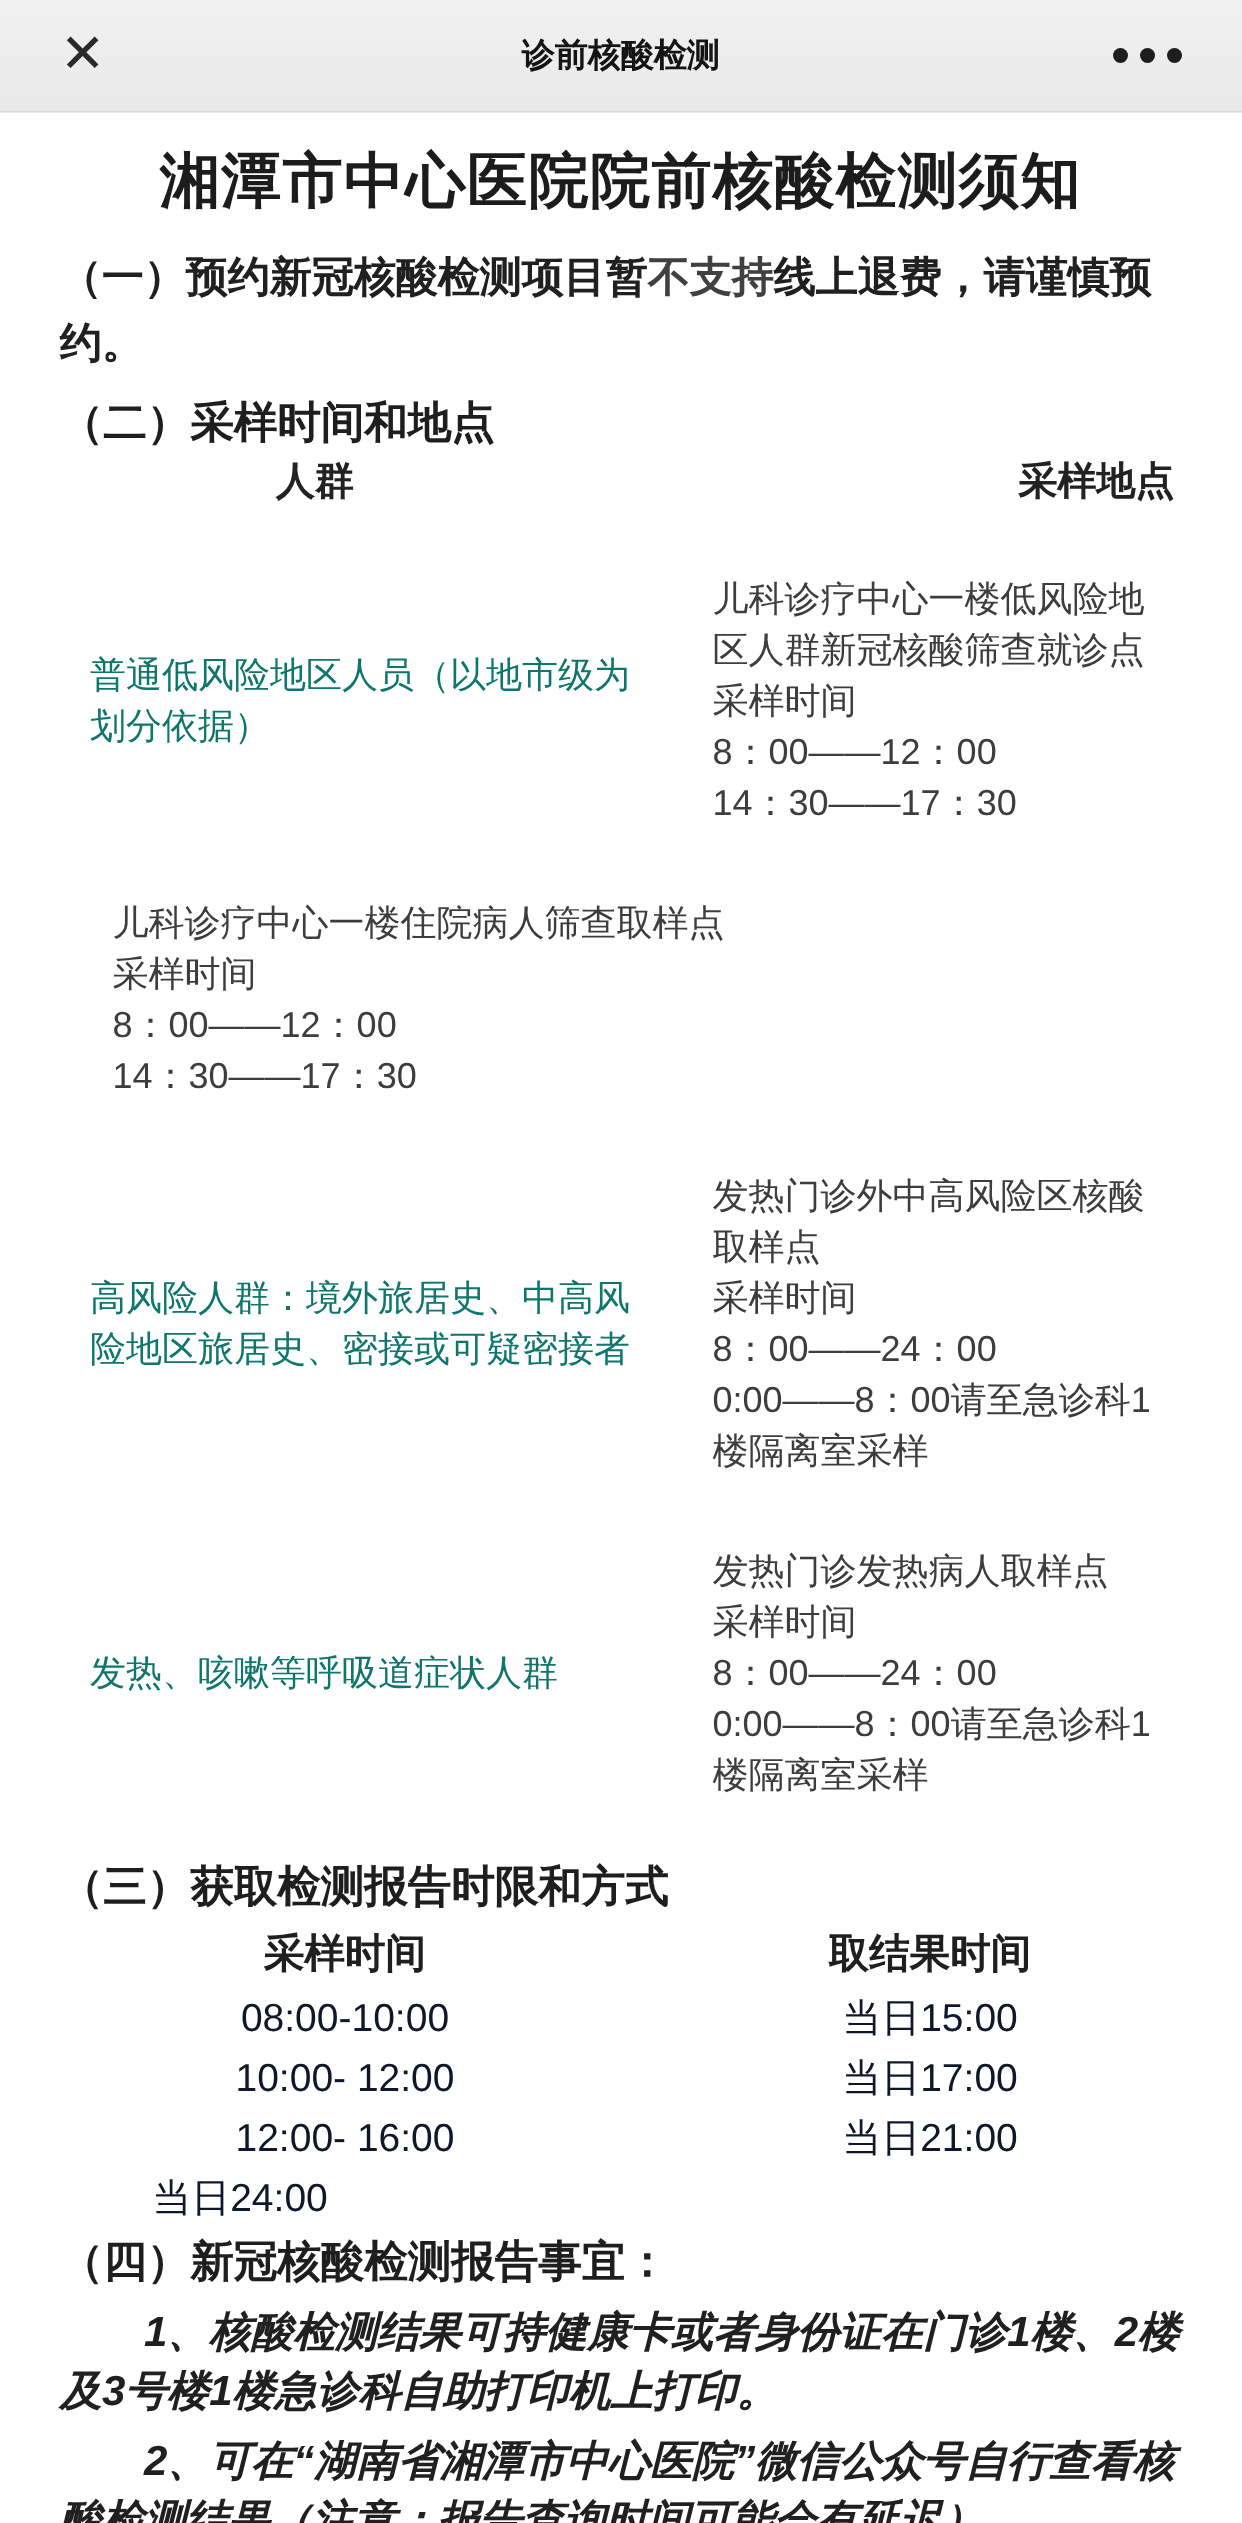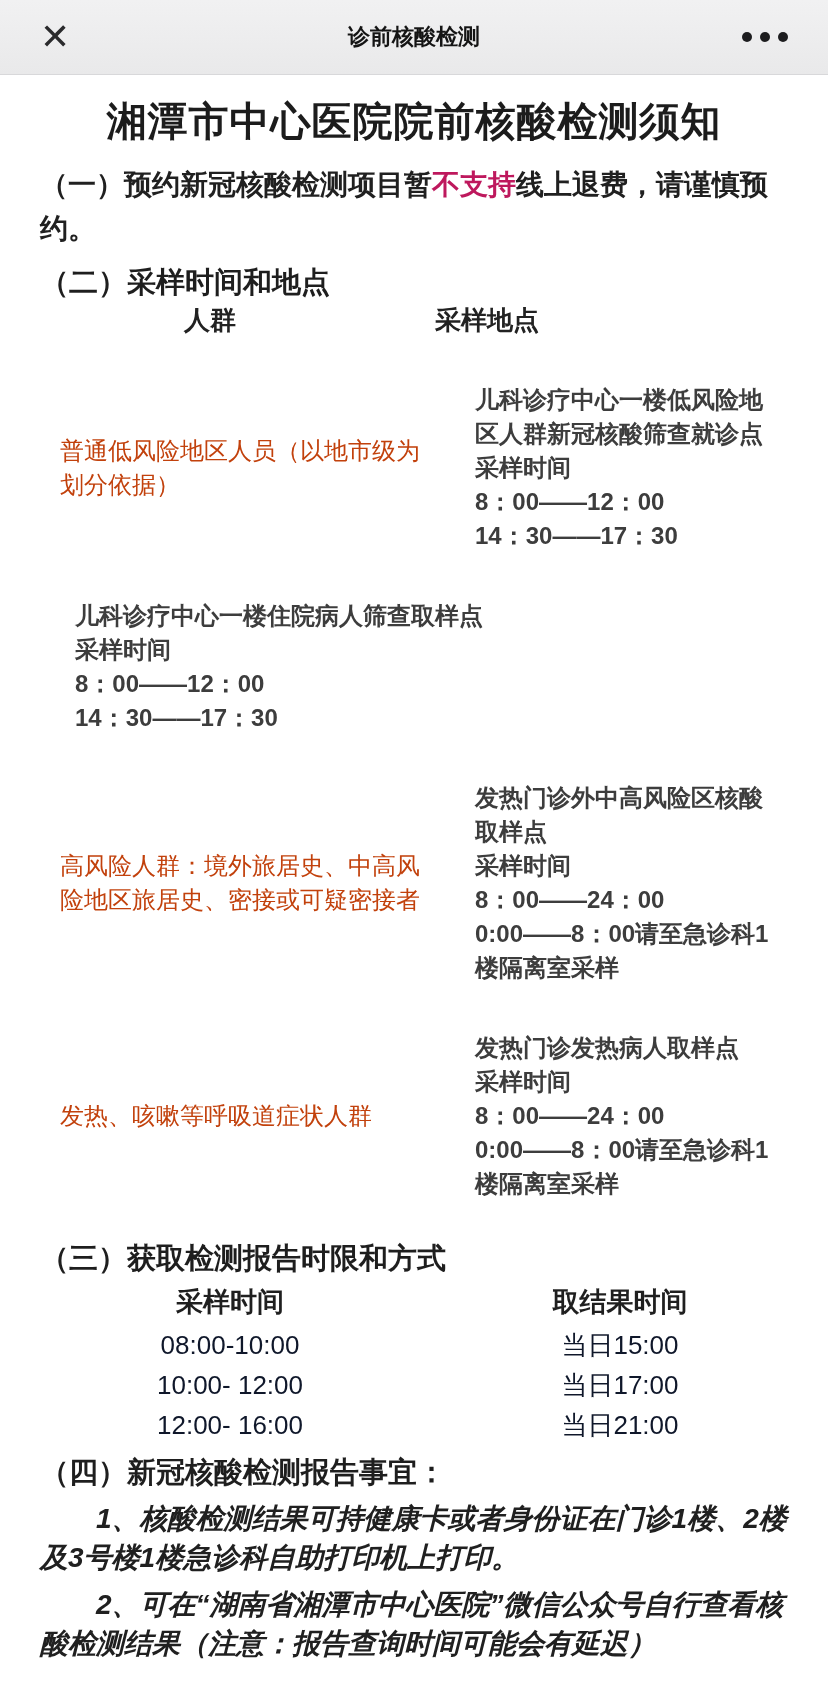--- a/index.html
+++ b/index.html
@@ -34,40 +34,40 @@
   .doc { padding:0 0 10px 0; }
   .doc-title {
     margin-top:20px; text-align:center;
     font-size:40px; font-weight:700; color:#1c1c1c; line-height:52px;
     letter-spacing:1px;
   }
   .para {
     margin:16px 40px 0 40px;
     font-size:28px; font-weight:600; color:#202020; line-height:44px;
   }
-  .para .red { color:#be185d; }
+  .para .red { color:#404040; }
   .sec-title {
     margin:10px 40px 0 40px;
     font-size:29px; font-weight:700; color:#1e1e1e; line-height:42px;
   }
   
   .stable { margin-top:0; }
   .sthead { display:flex; }
   .sthead .hc1 { width:400px; padding-left:20px; text-align:center;
                  font-size:26px; font-weight:700; color:#222; line-height:34px; }
-  .sthead .hc2 { flex:1; padding-left:35px; padding-right:45px; text-align:left;
+  .sthead .hc2 { flex:1; padding-left:35px; padding-right:45px; text-align:right;
                  font-size:26px; font-weight:700; color:#222; line-height:34px; }
   .srow { display:flex; margin-top:46px; margin-left:40px; }
   .srow:first-of-type { margin-top:26px; }
   .scell-left {
     width:400px; padding-left:20px;
     display:flex; align-items:center;
   }
-  .scell-left .grp { font-size:24px; color:#c2410c; line-height:34px; }
-  .scell-right { flex:1; padding-left:35px; padding-right:45px;font-weight:bold; }
+  .scell-left .grp { font-size:24px; color:#0f766e; line-height:34px; }
+  .scell-right { flex:1; padding-left:35px; padding-right:45px; }
   .scell-right .loc {
     font-size:24px; color:#3d3d3d; line-height:34px; white-space:pre-line;
   }
   
   .rtable { margin-top:0; }
   .rrow { display:flex; }
   .rrow .rc1 { width:460px; text-align:center; }
   .rrow .rc2 { width:320px; text-align:center; }
   .rthead { margin-top:2px; font-size:27px; font-weight:700; color:#1f1f1f; line-height:42px; }
   .rvals .rrow { margin-top:4px; }
@@ -166,20 +166,21 @@
       </div>
       <div class="rrow">
         <div class="rc1">10:00- 12:00</div>
         <div class="rc2">当日17:00</div>
       </div>
       <div class="rrow">
         <div class="rc1">12:00- 16:00</div>
         <div class="rc2">当日21:00</div>
       </div>
       <div class="rrow">
+        <div class="rc2">当日24:00</div>
       </div>
     </div>
   </section>
 
   <h2 class="sec-title" style="margin-top:4px;">（四）新冠核酸检测报告事宜：</h2>
 
   <p class="note-para">1、核酸检测结果可持健康卡或者身份证在门诊1楼、2楼及3号楼1楼急诊科自助打印机上打印。</p>
 
   <p class="note-para last">
     <span>2、可在“湖南省湘潭市中心医院”微信公众号自行查看核酸检测结果（注意：报告查询时间可能会有延迟）</span>

